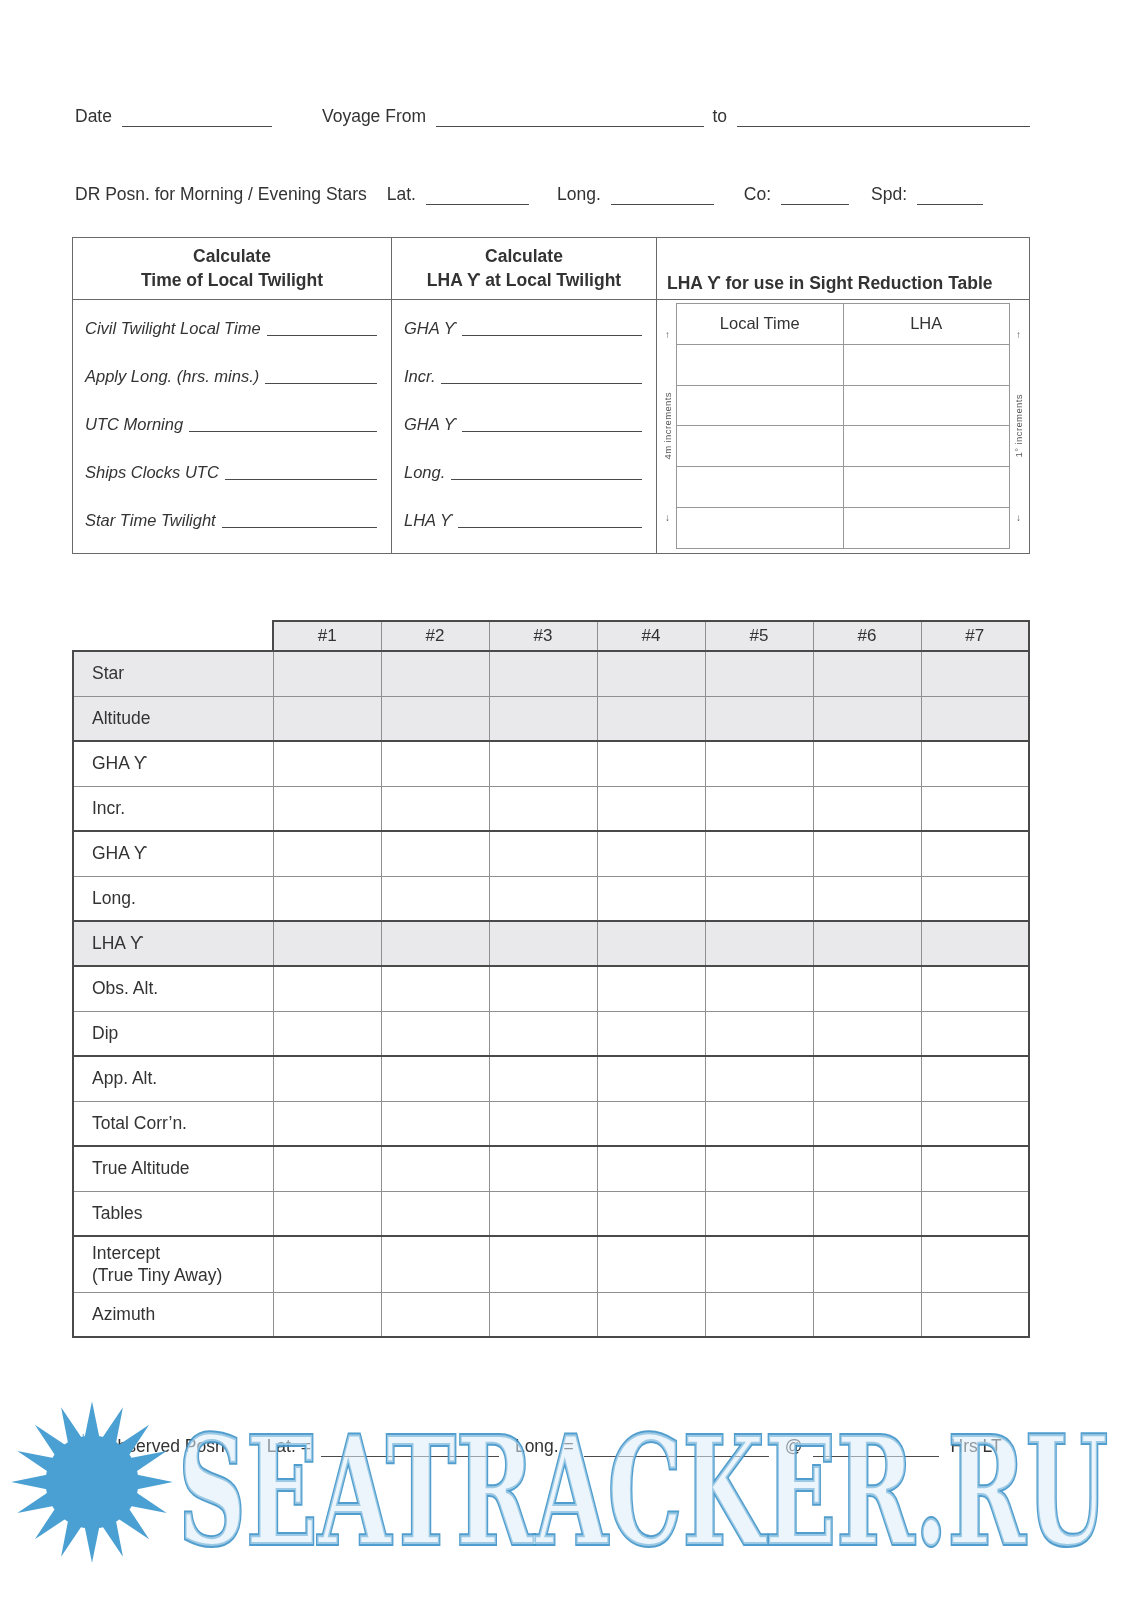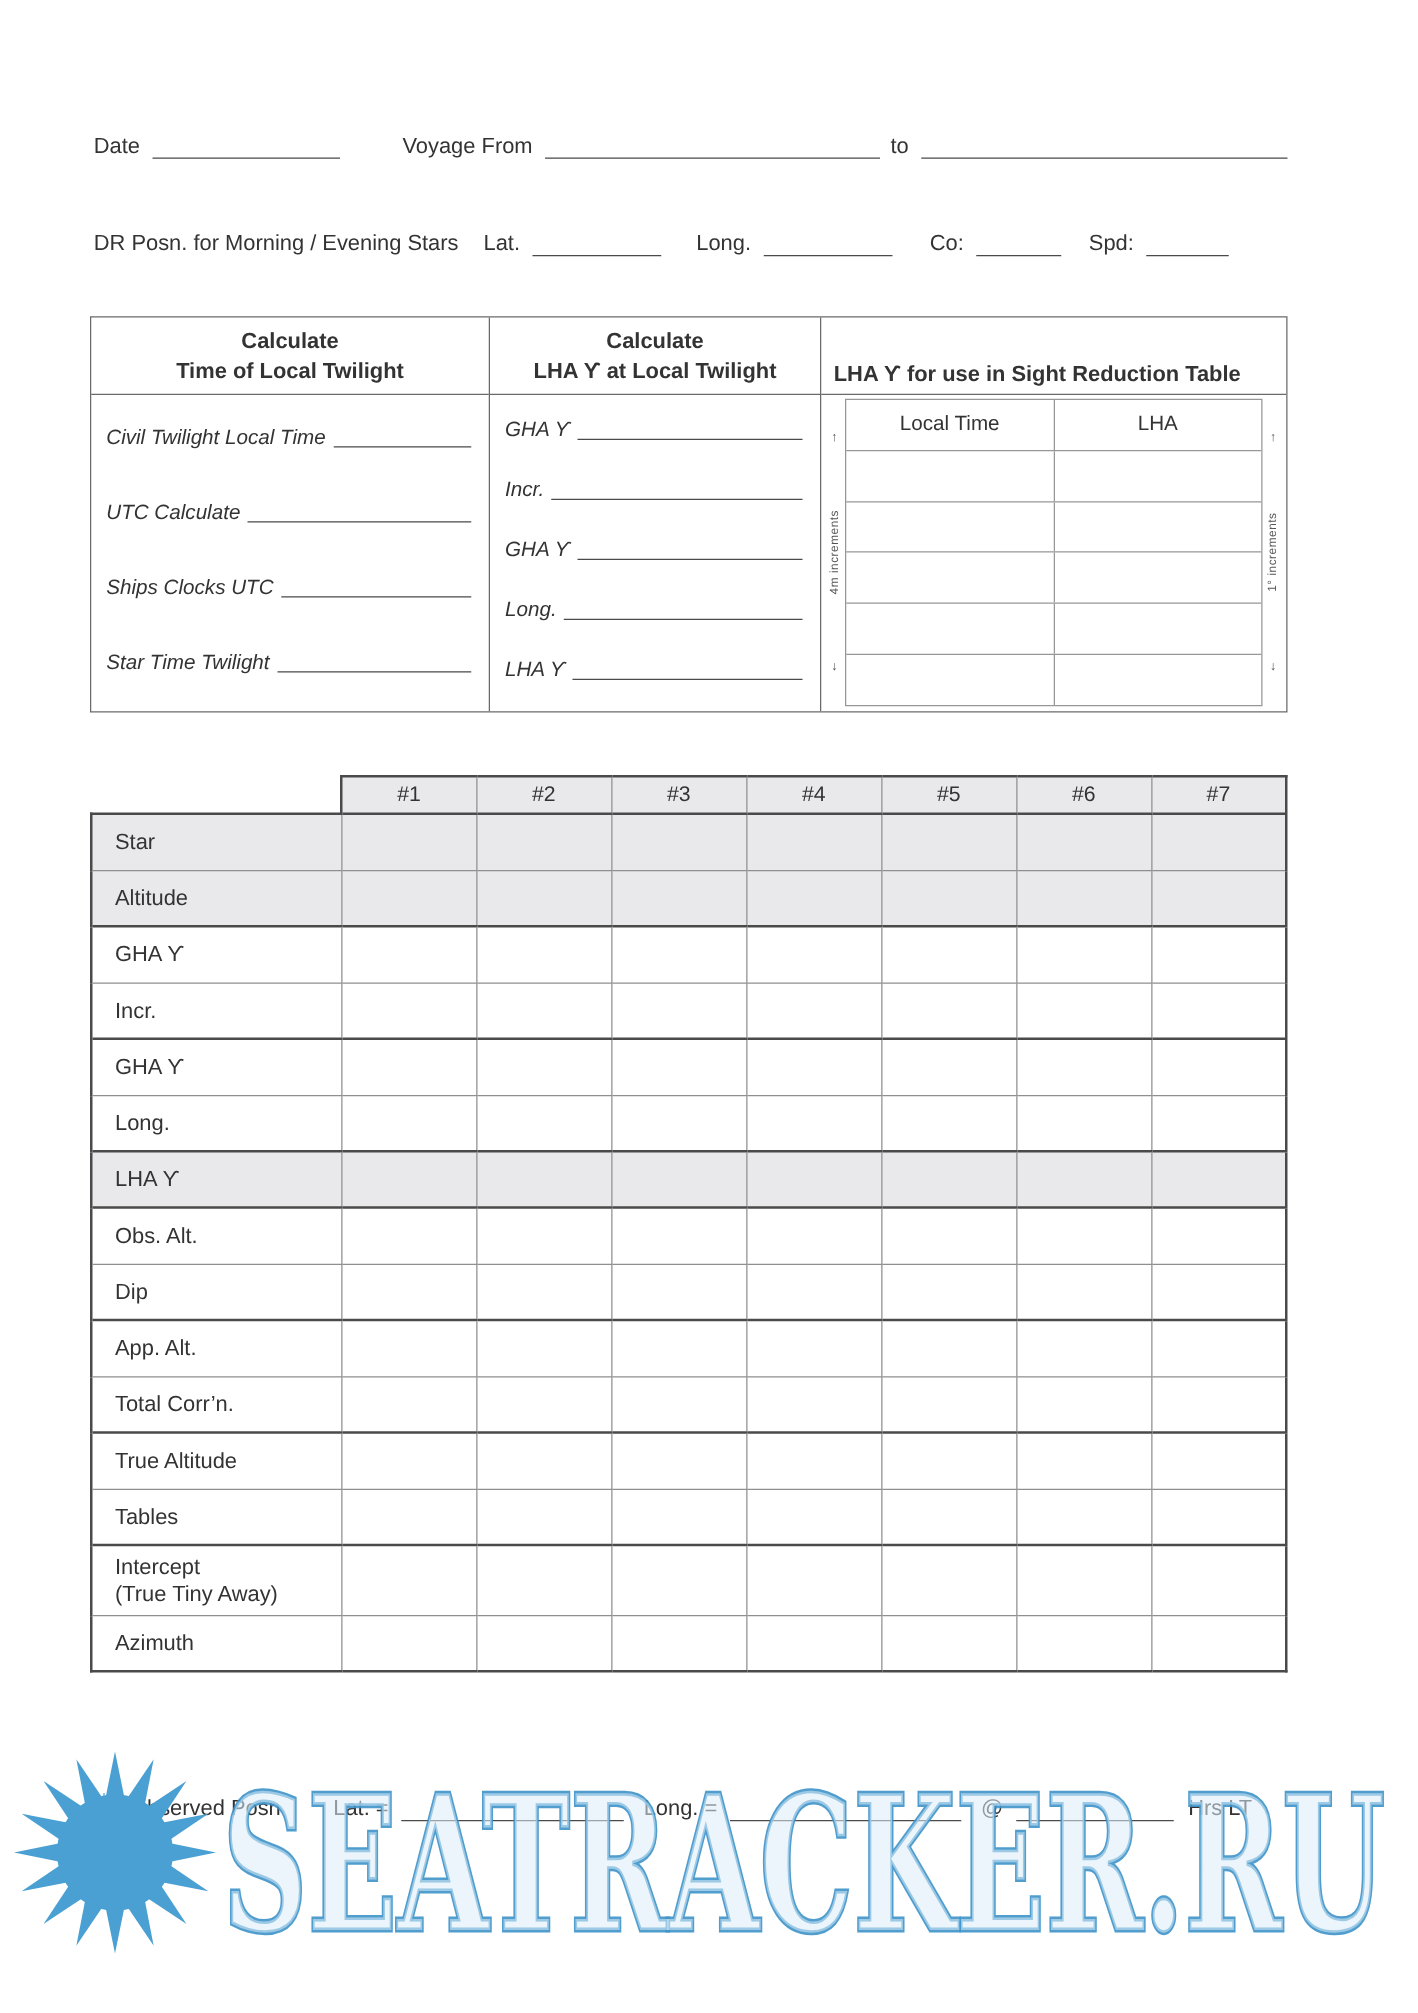--- a/index.html
+++ b/index.html
@@ -4,21 +4,21 @@
 <style>
   html,body{margin:0;padding:0;background:#ffffff;}
   .page{position:relative;width:1134px;height:1610px;background:#fff;
         font-family:"Liberation Sans", sans-serif;color:#333;overflow:hidden;}
 
   
   .form-line{position:absolute;display:flex;align-items:flex-end;font-size:17.5px;white-space:nowrap;}
   .blank{display:inline-block;border-bottom:1.6px solid #4a4a4a;height:1.05em;}
 
   
-  .tw{position:absolute;left:72px;top:253px;width:958px;height:317px;
+  .tw{position:absolute;left:72px;top:237px;width:958px;height:317px;
       border:1.5px solid #6a6a6a;display:flex;box-sizing:border-box;}
   .tw-col{display:flex;flex-direction:column;box-sizing:border-box;}
   .tw-col1{width:318px;}
   .tw-col2{width:265px;border-left:1.5px solid #6a6a6a;}
   .tw-col3{flex:1;border-left:1.5px solid #6a6a6a;}
   .tw-head{height:62px;border-bottom:1.5px solid #6a6a6a;font-weight:bold;font-size:17.5px;
            display:flex;flex-direction:column;justify-content:center;text-align:center;box-sizing:border-box;line-height:1.35;}
   .tw-head3{justify-content:flex-end;text-align:left;padding:0 0 3px 10px;}
   .tw-body{flex:1;display:flex;flex-direction:column;padding:4px 14px 8px 12px;font-style:italic;}
   .tw-row{flex:1;display:flex;align-items:center;font-size:16.5px;}
@@ -90,21 +90,25 @@
       <div class="tw-head">
         <div>Calculate</div>
         <div>Time of Local Twilight</div>
       </div>
       <div class="tw-body">
           <div class="tw-row">
             <span>Civil Twilight Local Time</span>
             <span class="fill-line"></span>
           </div>
           <div class="tw-row">
-            <span>UTC Calculate</span>
+            <span>Apply Long. (hrs. mins.)</span>
+            <span class="fill-line"></span>
+          </div>
+          <div class="tw-row">
+            <span>UTC Morning</span>
             <span class="fill-line"></span>
           </div>
           <div class="tw-row">
             <span>Ships Clocks UTC</span>
             <span class="fill-line"></span>
           </div>
           <div class="tw-row">
             <span>Star Time Twilight</span>
             <span class="fill-line"></span>
           </div>

